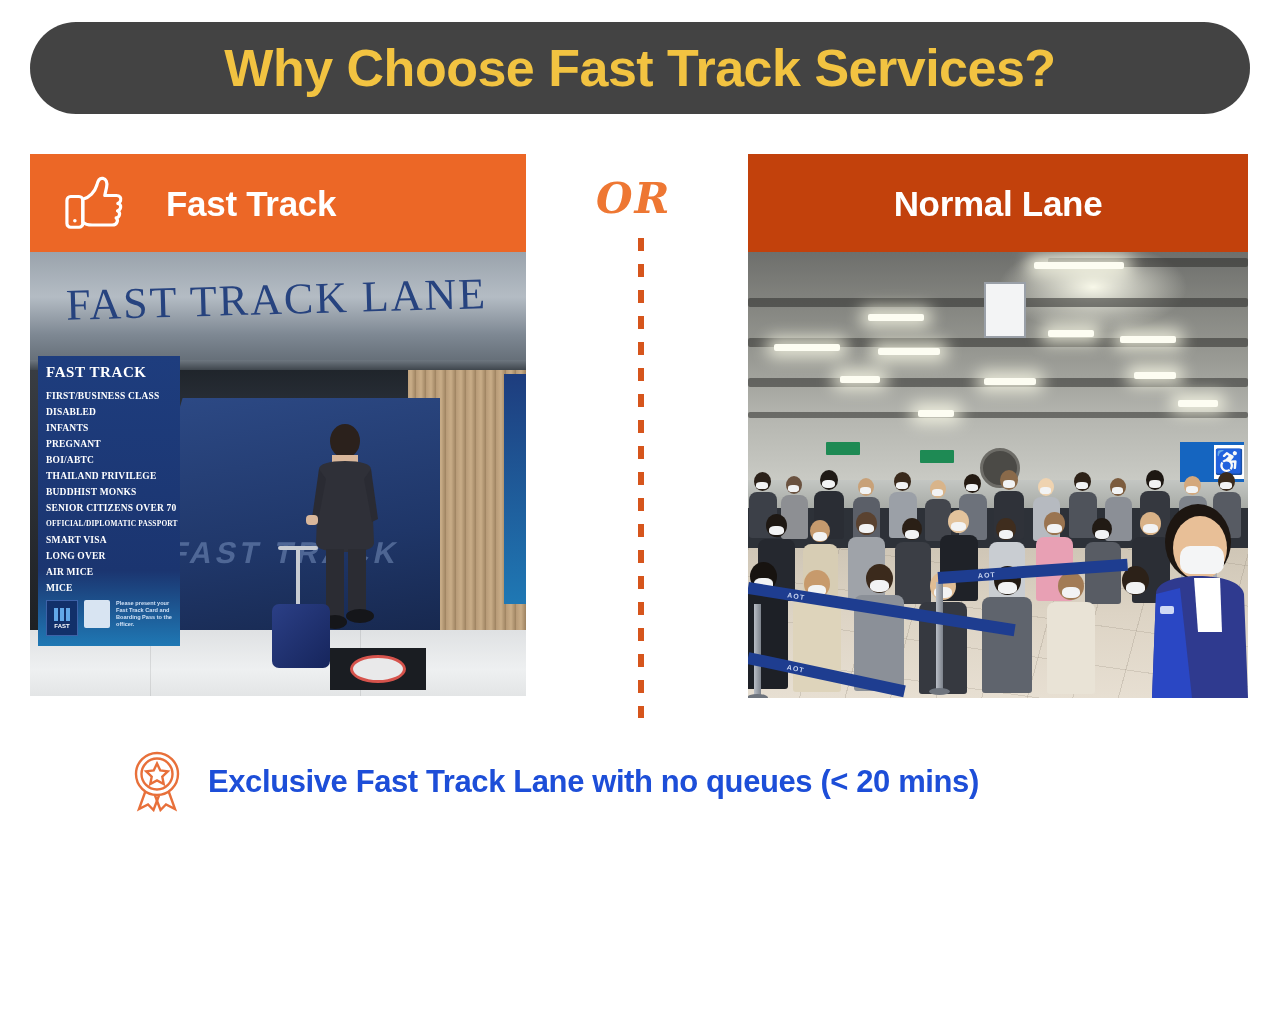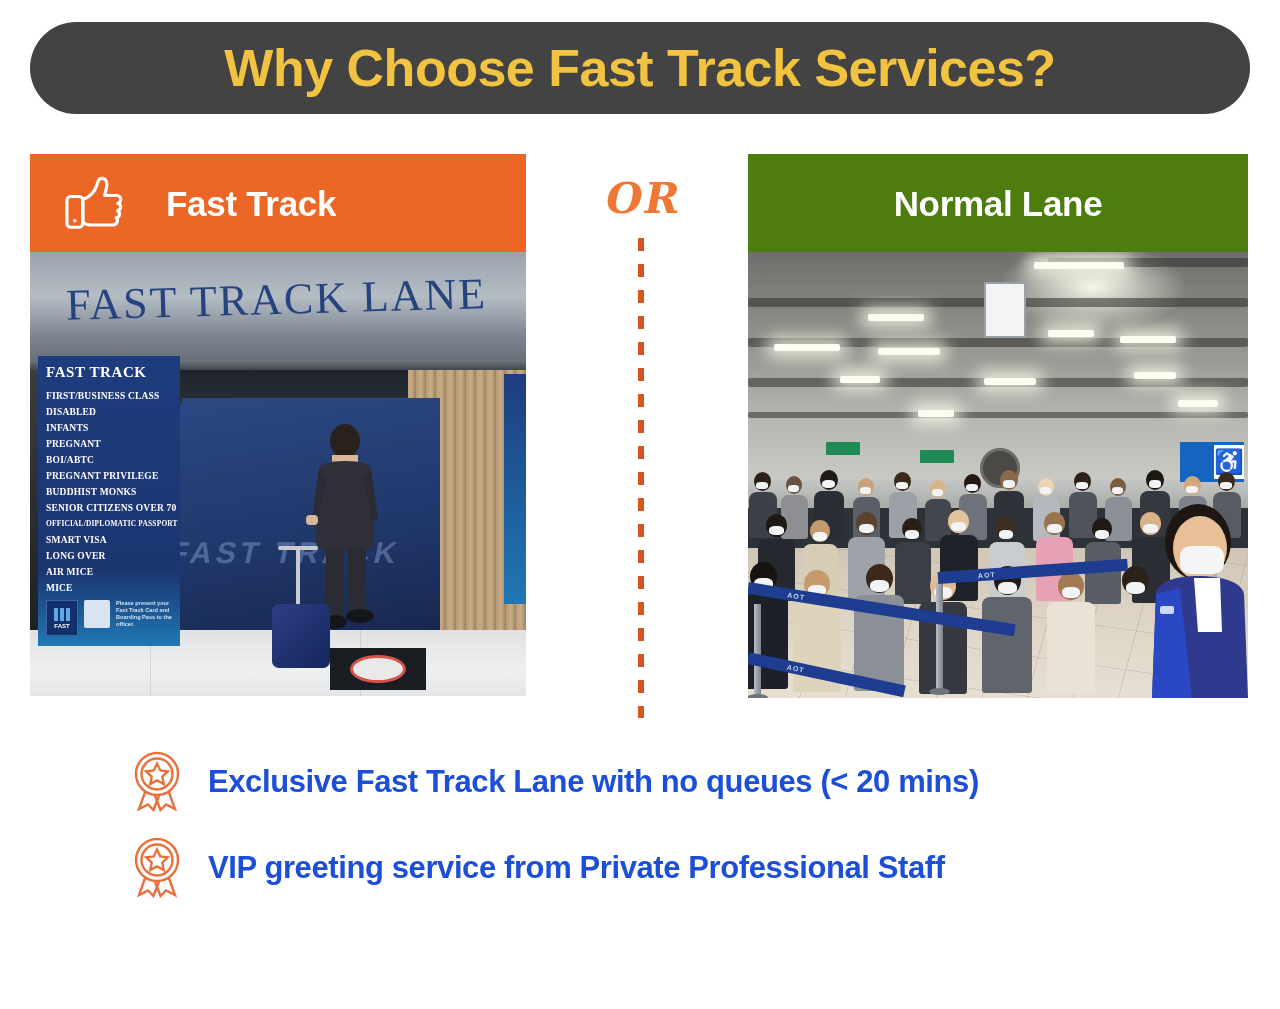--- a/index.html
+++ b/index.html
@@ -51,21 +51,21 @@
     display: flex;
     align-items: center;
     box-sizing: border-box;
   }
   .panel-head-left {
     background: #ec6726;
     padding-left: 34px;
     gap: 42px;
   }
   .panel-head-right {
-    background: #4d7c0f;
+    background: #c2410c;
     justify-content: center;
   }
   .panel-head-label {
     color: #ffffff;
     font-size: 35px;
     font-weight: bold;
     letter-spacing: -0.3px;
     line-height: 1;
   }
   .thumb-icon { width: 60px; height: 56px; flex: 0 0 auto; }
@@ -243,21 +243,21 @@
     position: absolute; right: 0; bottom: 0; width: 112px; height: 196px;
   }
   .nl-signboard {
     position: absolute; left: 236px; top: 30px; width: 38px; height: 52px;
     background: #f3f4f5; border: 2px solid #9aa0a8;
   }
 
   
   .or-text {
     position: absolute; left: 596px; top: 178px; width: 96px;
-    text-align: center; color: #ee7733;
+    color: #ee7733;
     font-family: "DejaVu Serif", serif; font-style: italic; font-weight: bold;
     font-size: 42px; letter-spacing: 2px; line-height: 1;
   }
   .or-dots {
     position: absolute; left: 638px; top: 238px; width: 6px; height: 480px;
     background-image: linear-gradient(#d6551c 50%, rgba(255,255,255,0) 0%);
     background-size: 6px 26px; background-repeat: repeat-y;
   }
 
   
@@ -319,21 +319,21 @@
     <div class="ft-suitcase"></div>
 
     <div class="ft-sign-blue">
       <div class="ft-sign-title">FAST TRACK</div>
       <ul class="ft-sign-list">
         <li>FIRST/BUSINESS CLASS</li>
         <li>DISABLED</li>
         <li>INFANTS</li>
         <li>PREGNANT</li>
         <li>BOI/ABTC</li>
-        <li>PREGNANT PRIVILEGE</li>
+        <li>THAILAND PRIVILEGE</li>
         <li>BUDDHIST MONKS</li>
         <li>SENIOR CITIZENS OVER 70</li>
         <li class="tiny">OFFICIAL/DIPLOMATIC PASSPORT</li>
         <li>SMART VISA</li>
         <li>LONG OVER</li>
         <li>AIR MICE</li>
         <li>MICE</li>
       </ul>
       <div class="ft-sign-foot">
         <div class="ft-card">
@@ -579,25 +579,15 @@
     <svg class="bullet-icon" viewBox="0 0 58 62" fill="none" stroke="#e8703a" stroke-width="2.4">
       <circle cx="29" cy="24" r="21"></circle>
       <circle cx="29" cy="24" r="15.5"></circle>
       <path d="M29 13.5 L32.3 20.4 L39.8 21.4 L34.3 26.6 L35.7 34 L29 30.4 L22.3 34 L23.7 26.6 L18.2 21.4 L25.7 20.4 Z"></path>
       <path d="M17.5 41 L11 59 L20 54.5 L25.5 60 L31 45.5"></path>
       <path d="M40.5 41 L47 59 L38 54.5 L32.5 60 L27 45.5"></path>
     </svg>
     <div class="bullet-text">Exclusive Fast Track Lane with no queues (&lt; 20 mins)</div>
   </div>
 
-  <div class="bullet-row">
-    <svg class="bullet-icon" viewBox="0 0 58 62" fill="none" stroke="#e8703a" stroke-width="2.4">
-      <circle cx="29" cy="24" r="21"></circle>
-      <circle cx="29" cy="24" r="15.5"></circle>
-      <path d="M29 13.5 L32.3 20.4 L39.8 21.4 L34.3 26.6 L35.7 34 L29 30.4 L22.3 34 L23.7 26.6 L18.2 21.4 L25.7 20.4 Z"></path>
-      <path d="M17.5 41 L11 59 L20 54.5 L25.5 60 L31 45.5"></path>
-      <path d="M40.5 41 L47 59 L38 54.5 L32.5 60 L27 45.5"></path>
-    </svg>
-    <div class="bullet-text">VIP greeting service from Private Professional Staff</div>
-  </div>
 
 
 </div>
 
 </body></html>

